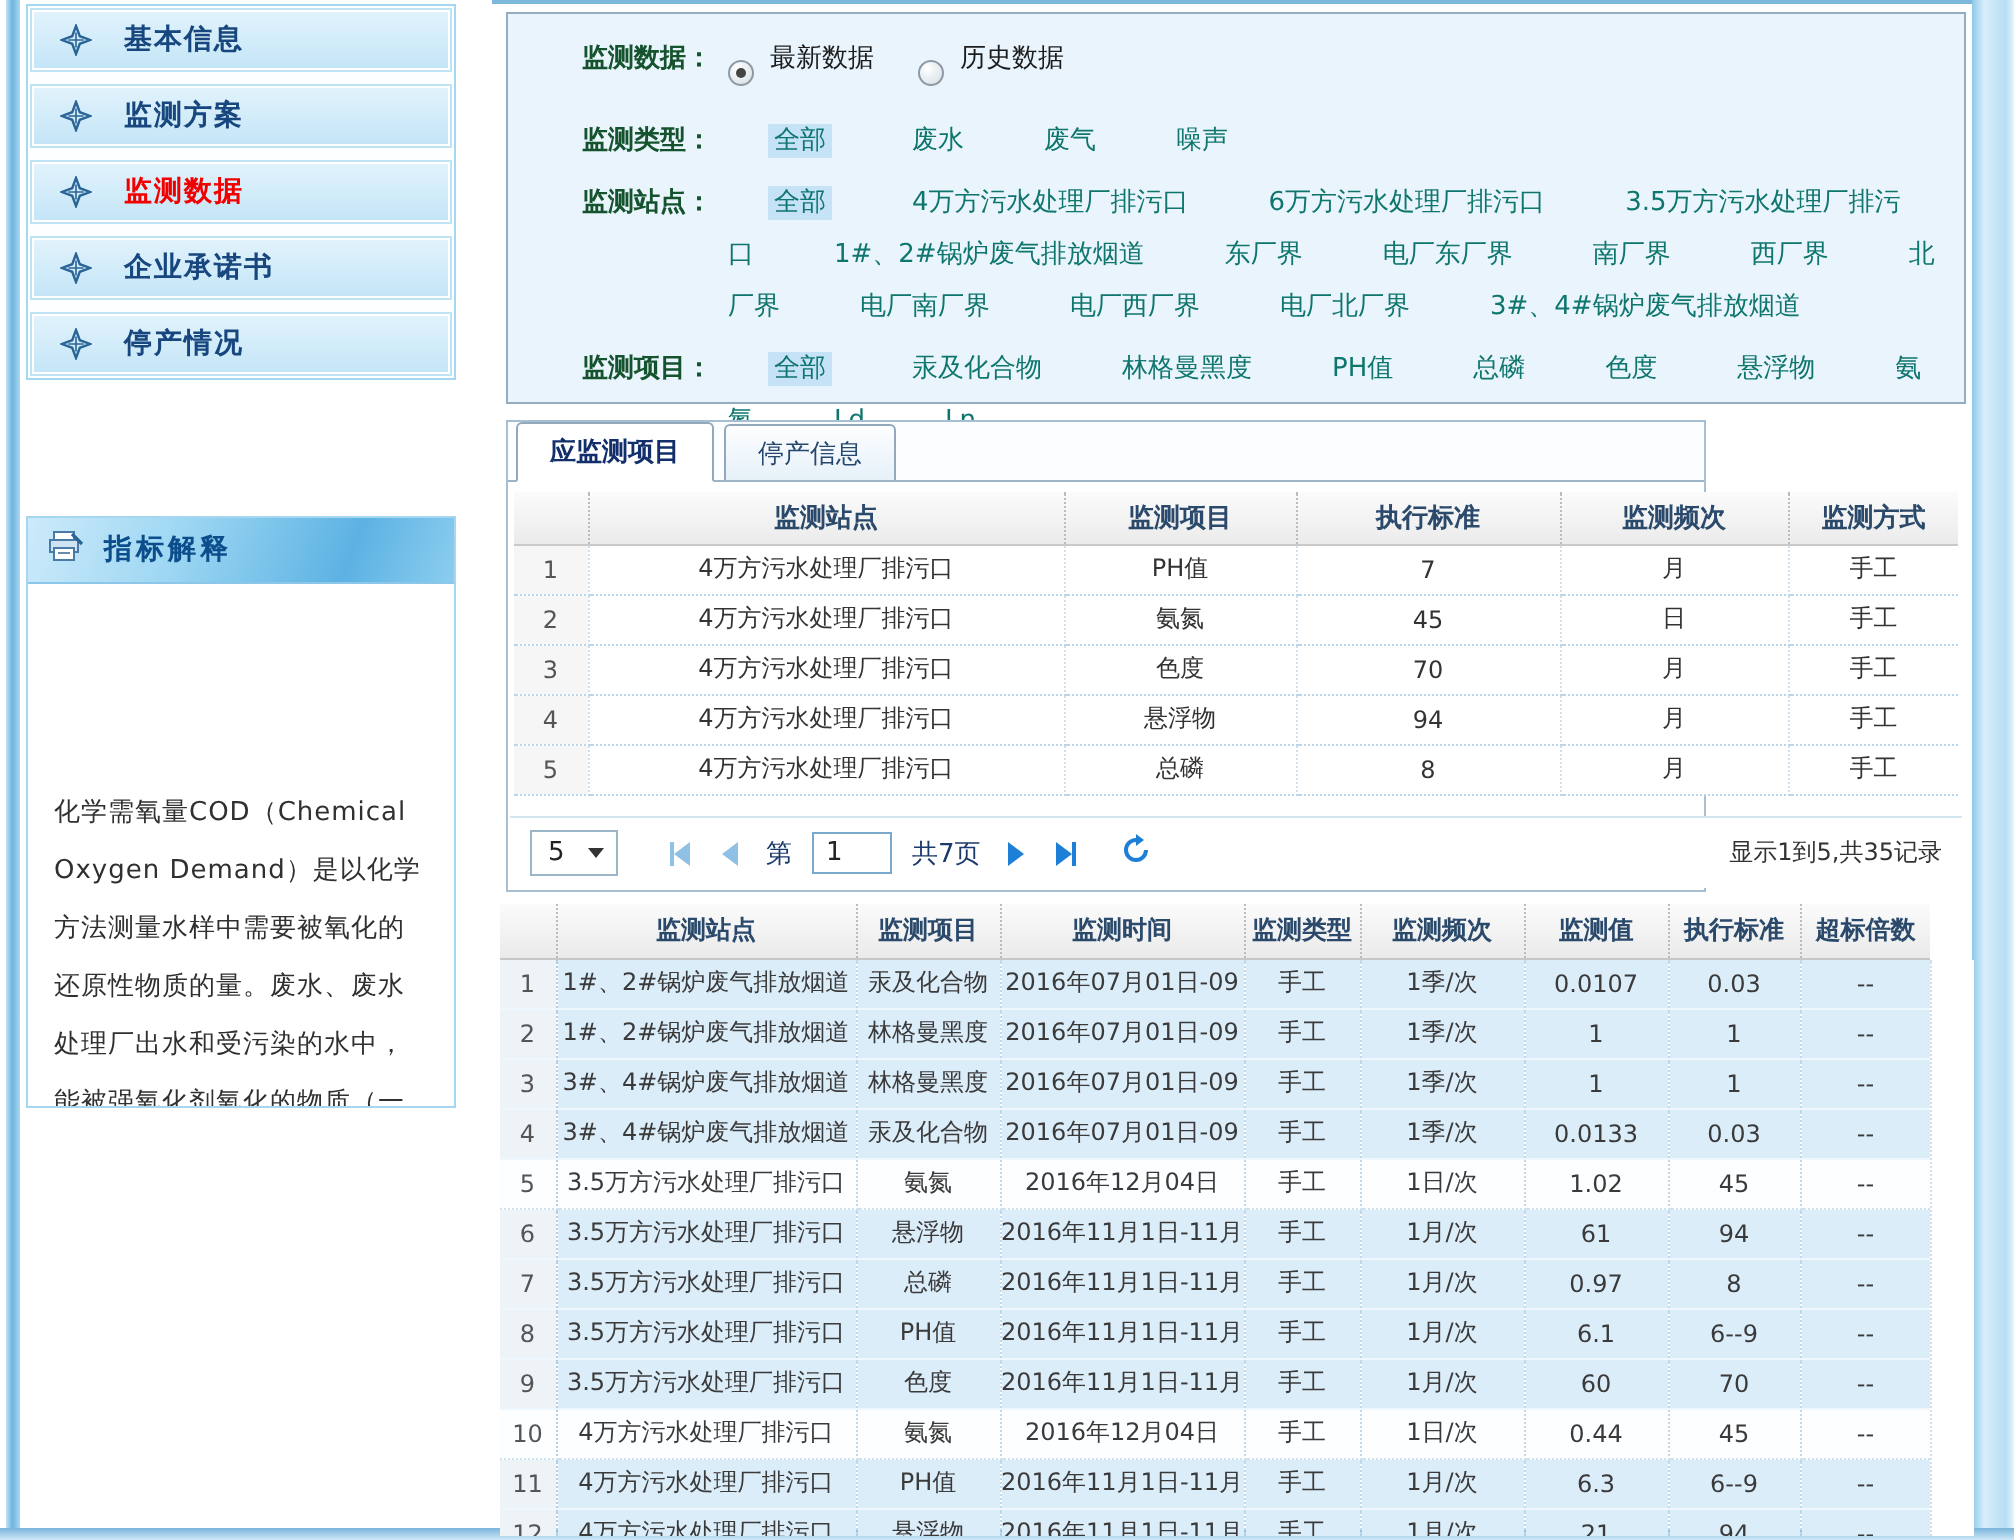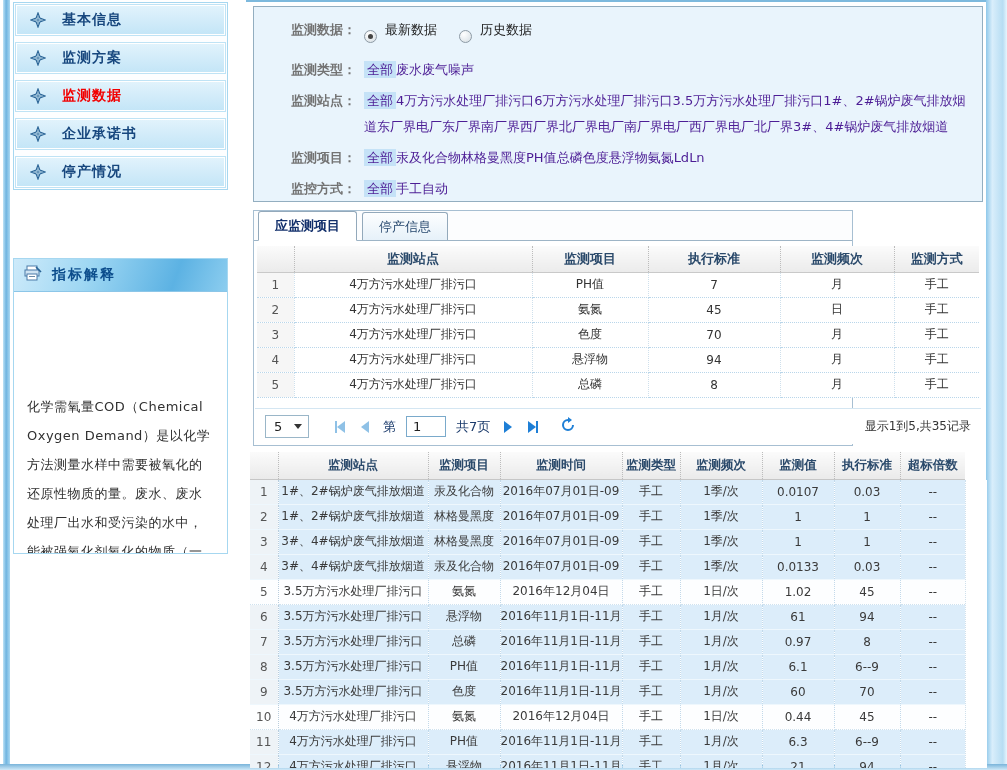--- a/index.html
+++ b/index.html
@@ -38,23 +38,23 @@
   .info-text { margin-top:100px; font-size:13px; line-height:29px; color:#303030; letter-spacing:.5px;
     word-break:break-all; }
 
   
   .main { position:absolute; left:246px; top:0; width:740px; height:770px;
     border-top:2px solid #7db9dd; }
 
   .filter-box { position:absolute; left:7px; top:4px; width:730px; height:196px;
     background:#e9f4fc; border:1px solid #93aec0; padding-top:10px; }
   .frow { display:flex; margin-bottom:5px; line-height:26px; }
-  .flabel { width:102px; flex-shrink:0; text-align:right; font-size:13px; font-weight:bold; color:#737373; }
+  .flabel { width:102px; flex-shrink:0; text-align:right; font-size:13px; font-weight:bold; color:#14532d; }
   .fvals { flex:1; padding-left:8px; padding-right:14px; font-size:13px; }
-  .flink { color:#4c1d95; margin:0 0; cursor:pointer; text-decoration:none; }
+  .flink { color:#0f766e; margin:0 20px; cursor:pointer; text-decoration:none; }
   .flink.selected { background:#c5e2f7; padding:1px 3px; }
   .radio-opt { display:inline-flex; align-items:flex-end; margin-right:22px; cursor:pointer; color:#1c1c1c; }
   .radio { display:inline-block; width:13px; height:13px; border-radius:50%;
     border:1px solid #8d9aa5; background:radial-gradient(circle at 35% 30%,#ffffff,#d4dde3); 
     margin-right:8px; position:relative; }
   .radio.sel::after { content:""; position:absolute; left:3px; top:3px; width:5px; height:5px;
     border-radius:50%; background:#444; }
 
   
   .tab-panel { position:absolute; left:7px; top:208px; width:600px; height:236px;

